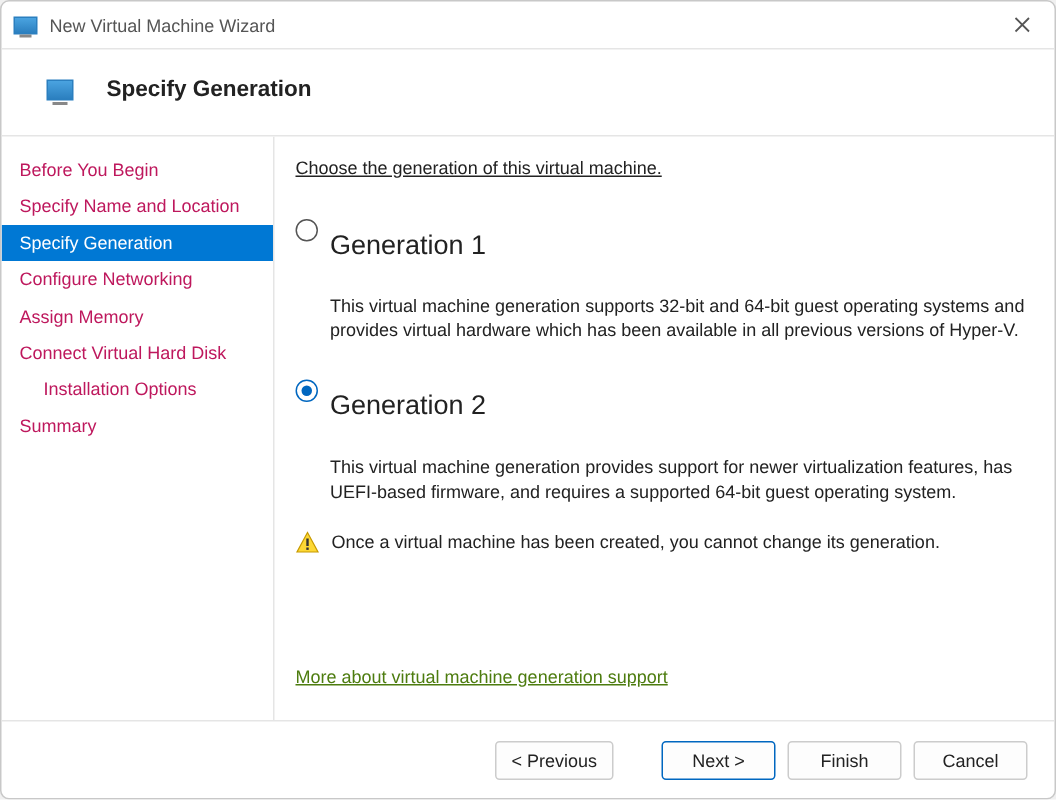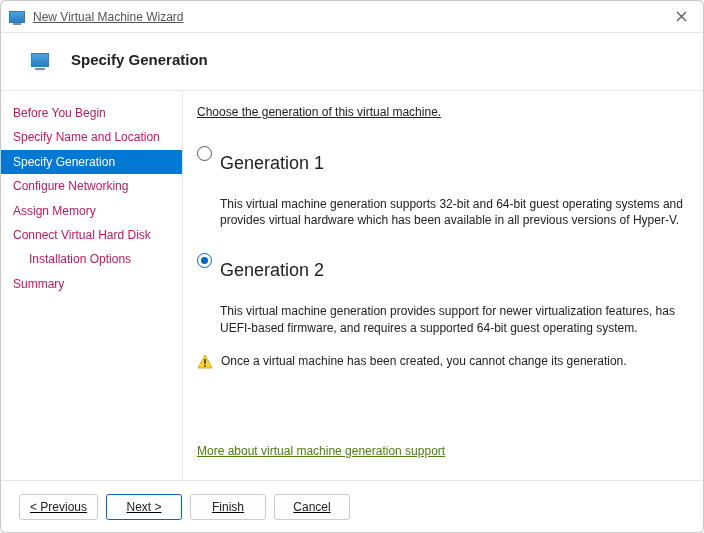--- a/index.html
+++ b/index.html
@@ -42,21 +42,20 @@
       position: absolute;
       bottom: -3px;
       left: 3px;
       right: 3px;
       height: 2px;
       background: #888;
     }
     .titlebar-text {
       color: #555;
       font-size: 12px;
-      text-decoration: underline;
     }
     .titlebar-close {
       margin-left: auto;
       width: 28px;
       height: 28px;
       display: flex;
       align-items: center;
       justify-content: center;
       font-size: 14px;
       color: #555;
@@ -177,41 +176,42 @@
       text-decoration: underline;
       margin-top: auto;
       margin-bottom: 8px;
       cursor: pointer;
       font-size: 12px;
     }
     .footer {
       height: 52px;
       border-top: 1px solid #e5e5e5;
       display: flex;
+      justify-content: flex-end;
       align-items: center;
       padding: 0 18px;
       gap: 8px;
-      text-decoration: underline;
     }
     .btn {
       min-width: 76px;
       height: 26px;
       border: 1px solid #ccc;
       background: #fdfdfd;
       border-radius: 3px;
       font-size: 12px;
       color: #222;
       display: flex;
       align-items: center;
       justify-content: center;
       cursor: pointer;
       padding: 0 10px;
     }
     .btn.default {
       border: 1.5px solid #0067c0;
+      margin-left: 24px;
     }
   </style>
 </head>
 <body>
 
 <div class="window">
 
   <div class="titlebar">
     <span class="titlebar-icon"></span>
     <span class="titlebar-text">New Virtual Machine Wizard</span>

